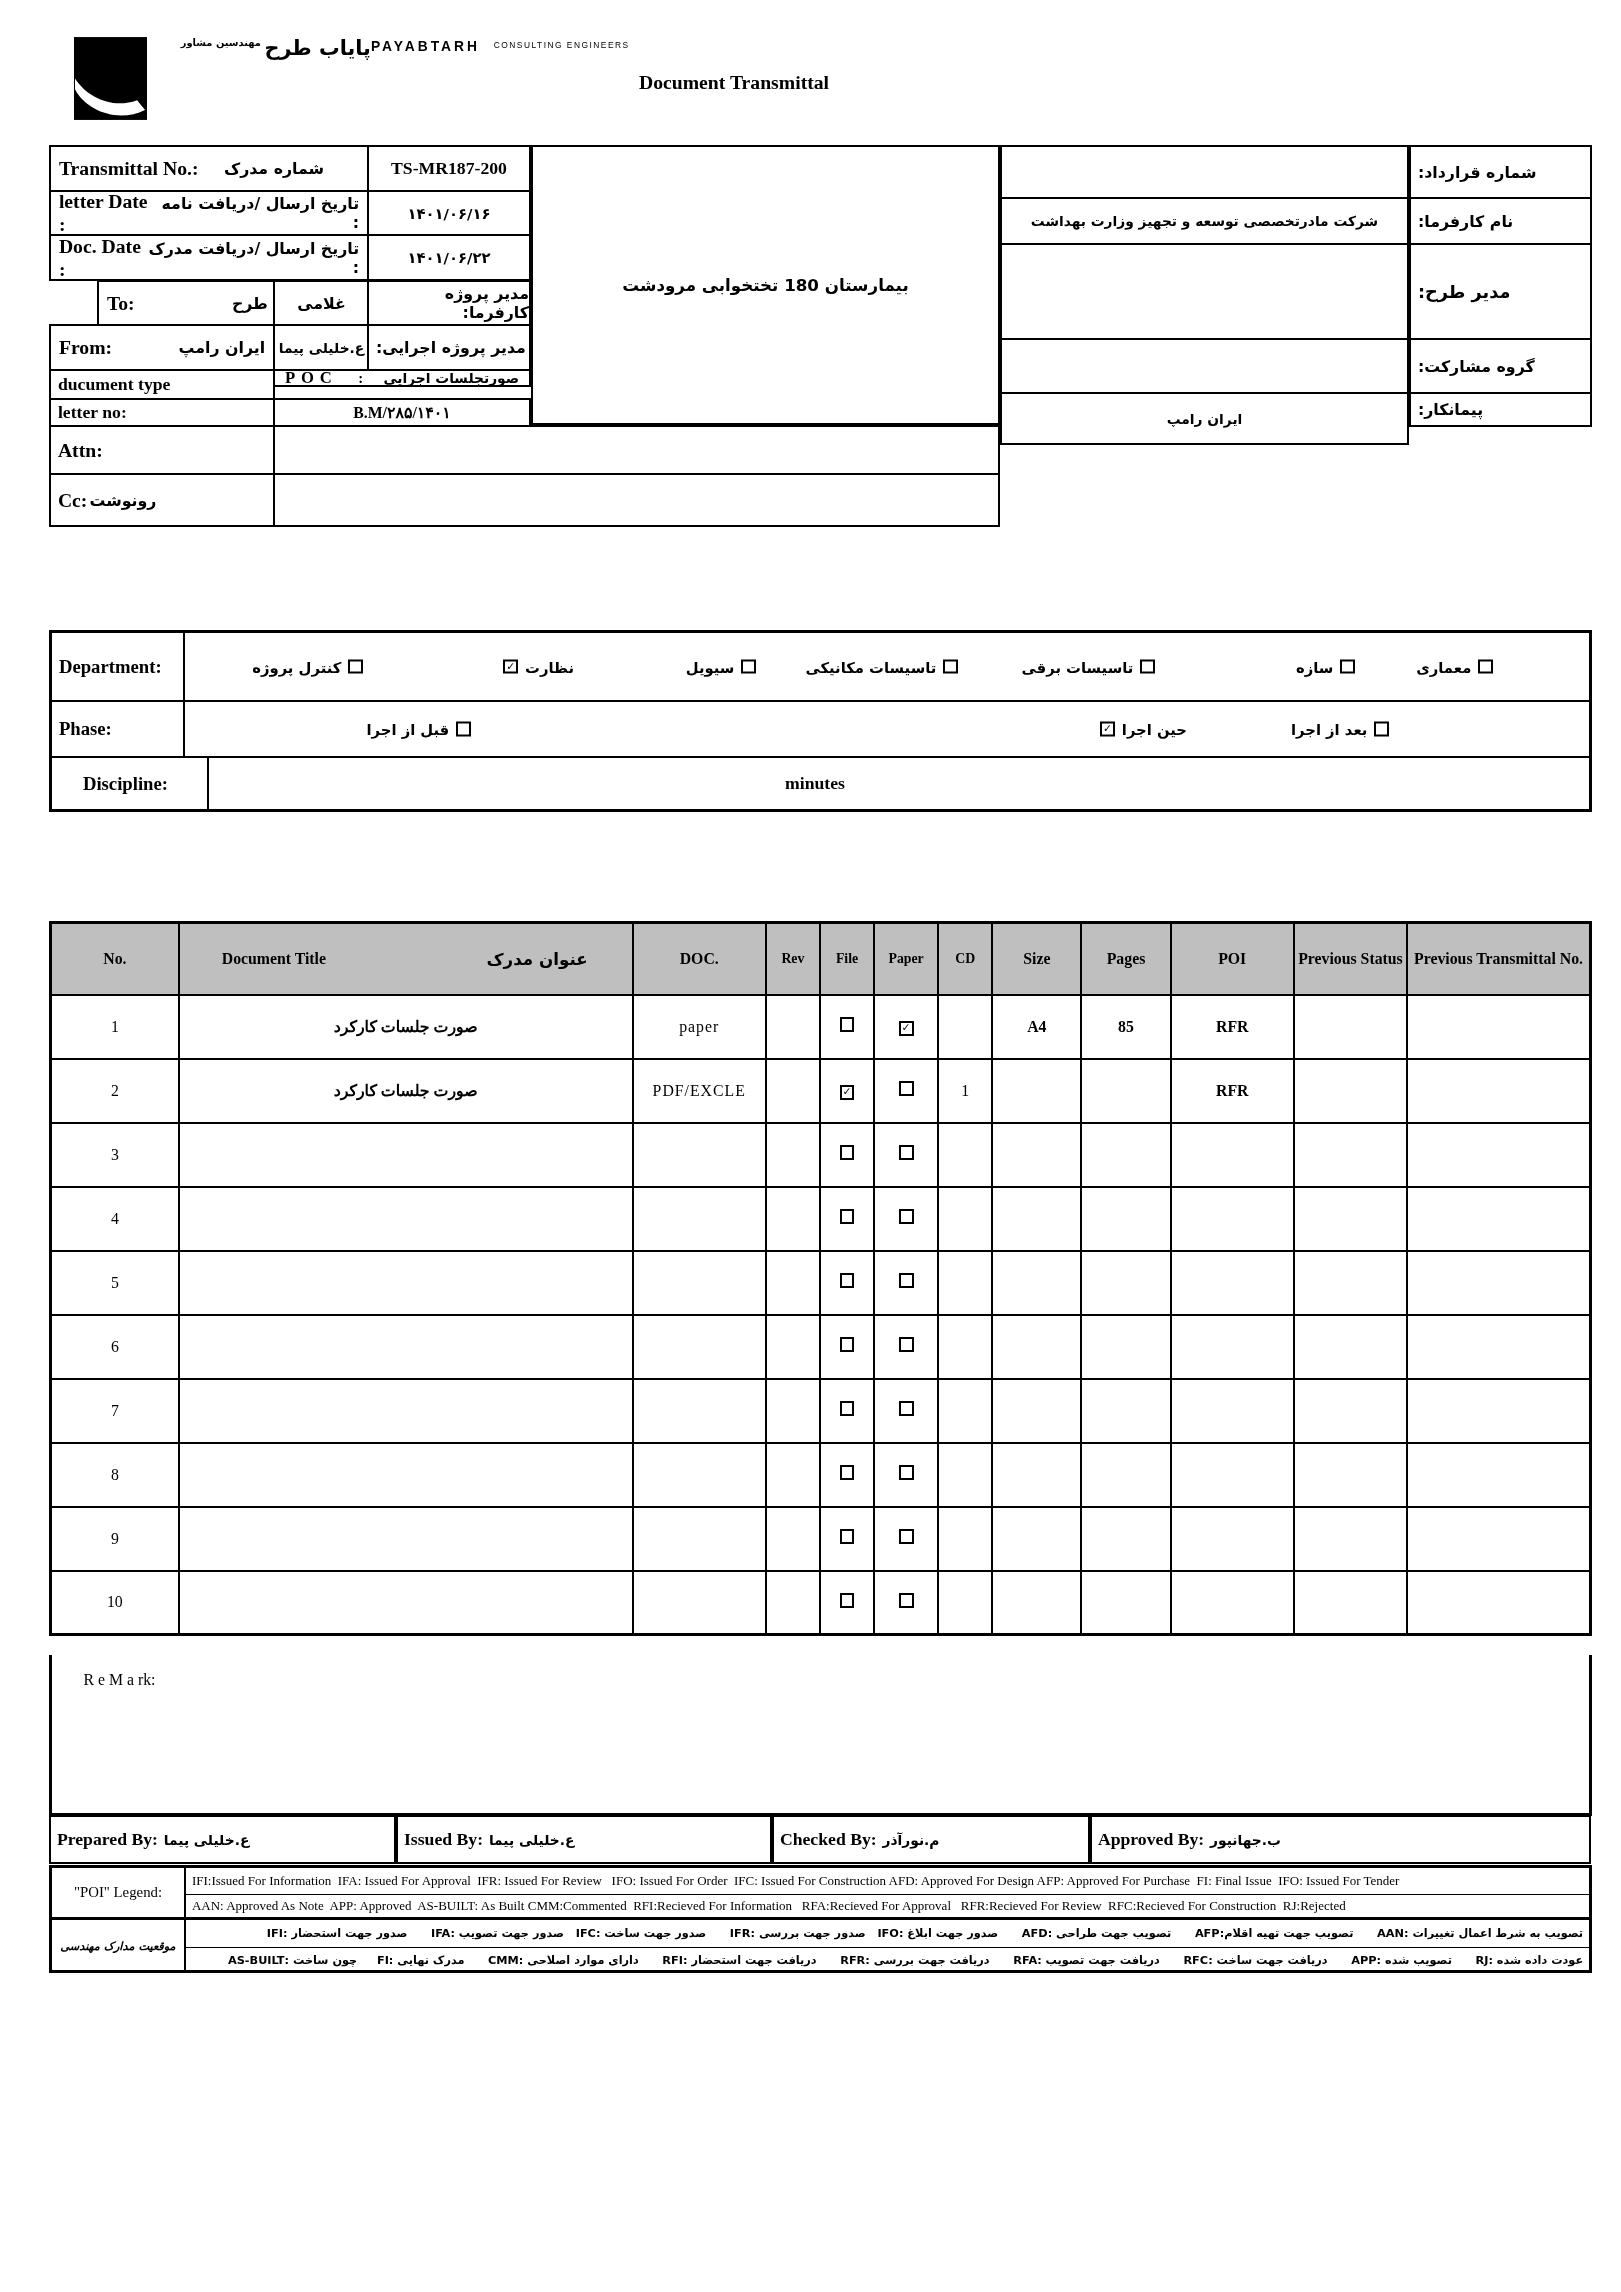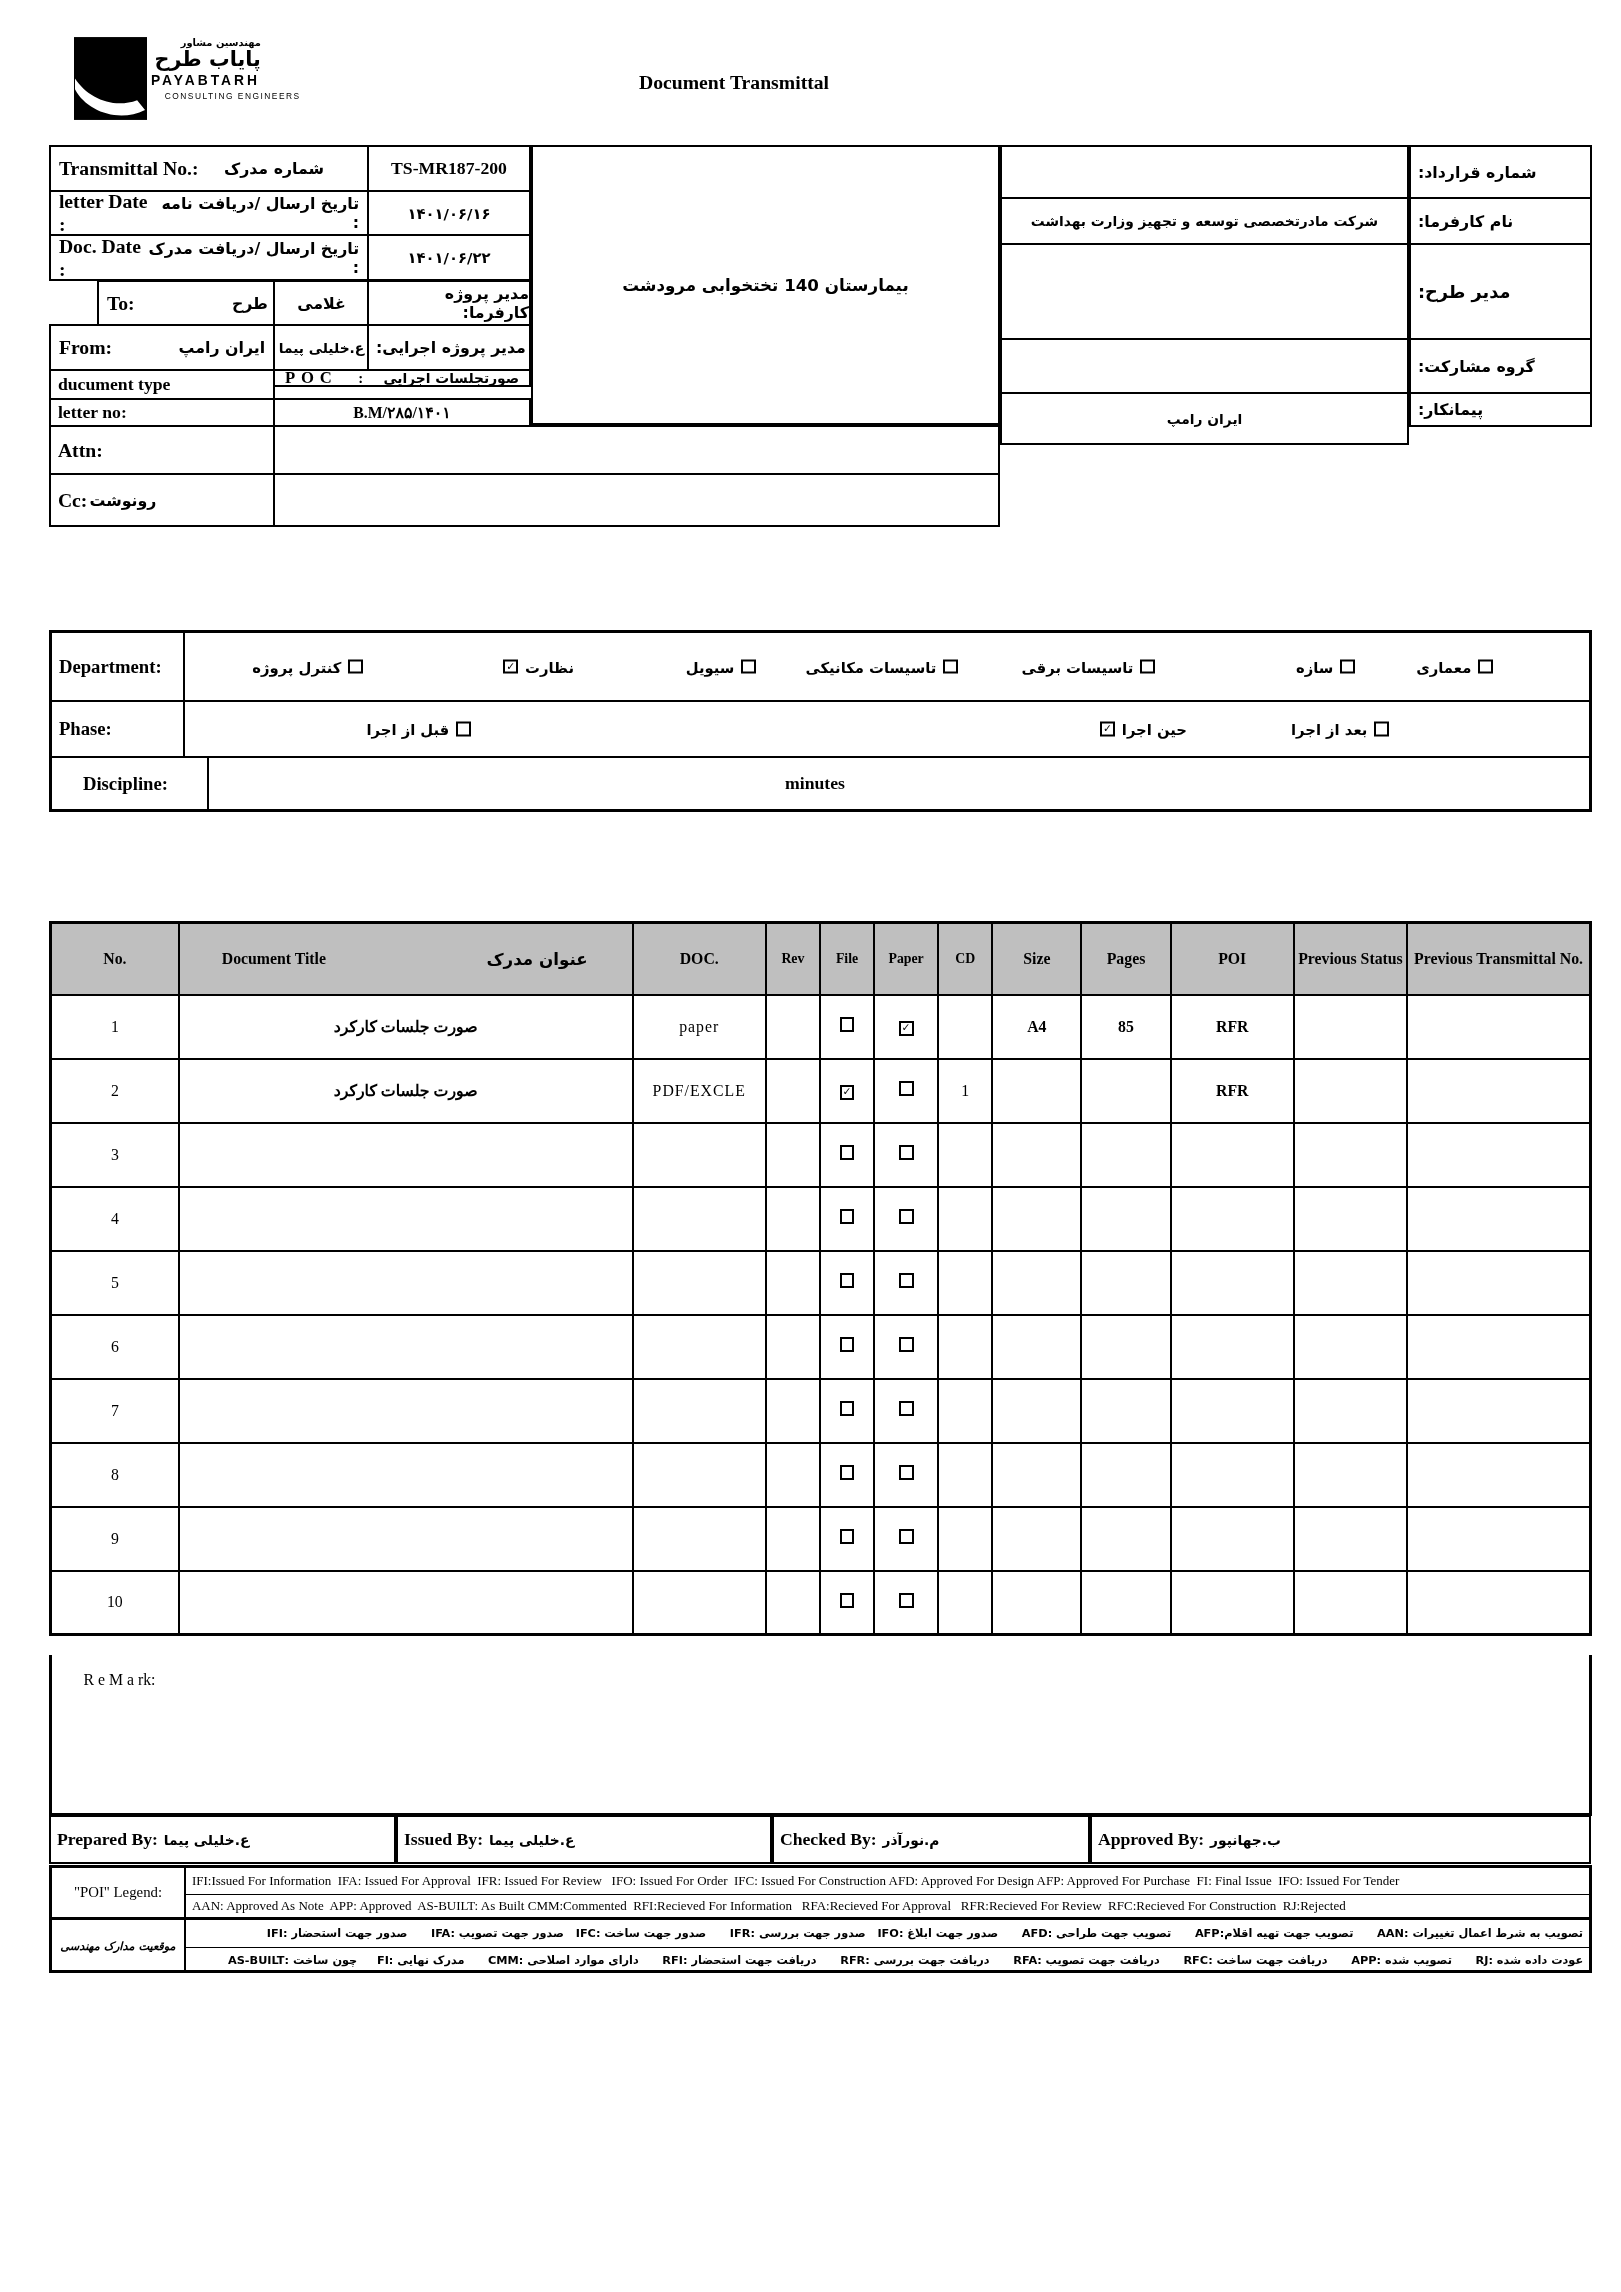--- a/index.html
+++ b/index.html
@@ -26,21 +26,21 @@
   .fa{font-family:"DejaVu Sans", sans-serif;font-weight:bold;direction:rtl;font-size:15.8px;}
   .fa-sm{font-family:"DejaVu Sans", sans-serif;font-weight:bold;direction:rtl;font-size:13.8px;}
   .val{font-family:"Liberation Serif", serif;font-weight:bold;font-size:17.7px;}
   .center{justify-content:center;text-align:center;}
   .pad{padding:0 7.9px;}
   .between{justify-content:space-between;}
   .lbl-left{justify-content:flex-start;padding-left:6.9px;}
   
   .logo-wrap{position:absolute;left:74px;top:37px;display:flex;align-items:flex-start;}
   .logo-sq{width:73px;height:83px;}
-  .logo-txt{margin-left:3.9px;display:flex;flex-direction:column;}
+  .logo-txt{margin-left:3.9px;display:flex;flex-direction:row;}
   .logo-fa-top{font-family:"DejaVu Sans", sans-serif;font-size:9.9px;font-weight:bold;direction:rtl;text-align:right;width:110px;}
   .logo-fa-name{font-family:"DejaVu Sans", sans-serif;font-size:20.7px;font-weight:bold;direction:rtl;text-align:right;width:110px;line-height:1.1;}
   .logo-en-name{font-family:"Liberation Sans", sans-serif;font-size:13.8px;font-weight:bold;letter-spacing:3px;margin-top:2px;}
   .logo-en-sub{font-family:"Liberation Sans", sans-serif;font-size:8.4px;letter-spacing:1.5px;margin-top:3px;padding-left:13.8px;}
   .doc-title{position:absolute;top:71px;left:0;width:1468px;text-align:center;font-size:19.7px;font-weight:bold;font-family:"Liberation Serif", serif;}
   
   .box{
     width:14.8px;height:14.8px;
     border:2px solid #000;
     box-sizing:border-box;
@@ -176,21 +176,21 @@
   </div>
   <div class="cell" style="left:273px;top:425px;width:727px;height:50px;"></div>
 
   <div class="cell lbl-left" style="left:49px;top:473px;width:226px;height:54px;gap:2px;">
     <span class="en">Cc:</span>
     <span class="fa">رونوشت</span>
   </div>
   <div class="cell" style="left:273px;top:473px;width:727px;height:54px;"></div>
 
   <div class="cell center" style="left:531px;top:145px;width:469px;height:280px;">
-    <span class="fa" style="font-size:16.7px;">بیمارستان 140 تختخوابی مرودشت</span>
+    <span class="fa" style="font-size:16.7px;">بیمارستان 180 تختخوابی مرودشت</span>
   </div>
 
   <div class="cell" style="left:1000px;top:145px;width:409px;height:54px;"></div>
   <div class="cell lbl-left" style="left:1409px;top:145px;width:183px;height:54px;">
     <span class="fa">شماره قرارداد:</span>
   </div>
 
   <div class="cell center" style="left:1000px;top:197px;width:409px;height:48px;">
     <span class="fa-sm">شرکت مادرتخصصی توسعه و تجهیز وزارت بهداشت</span>
   </div>

